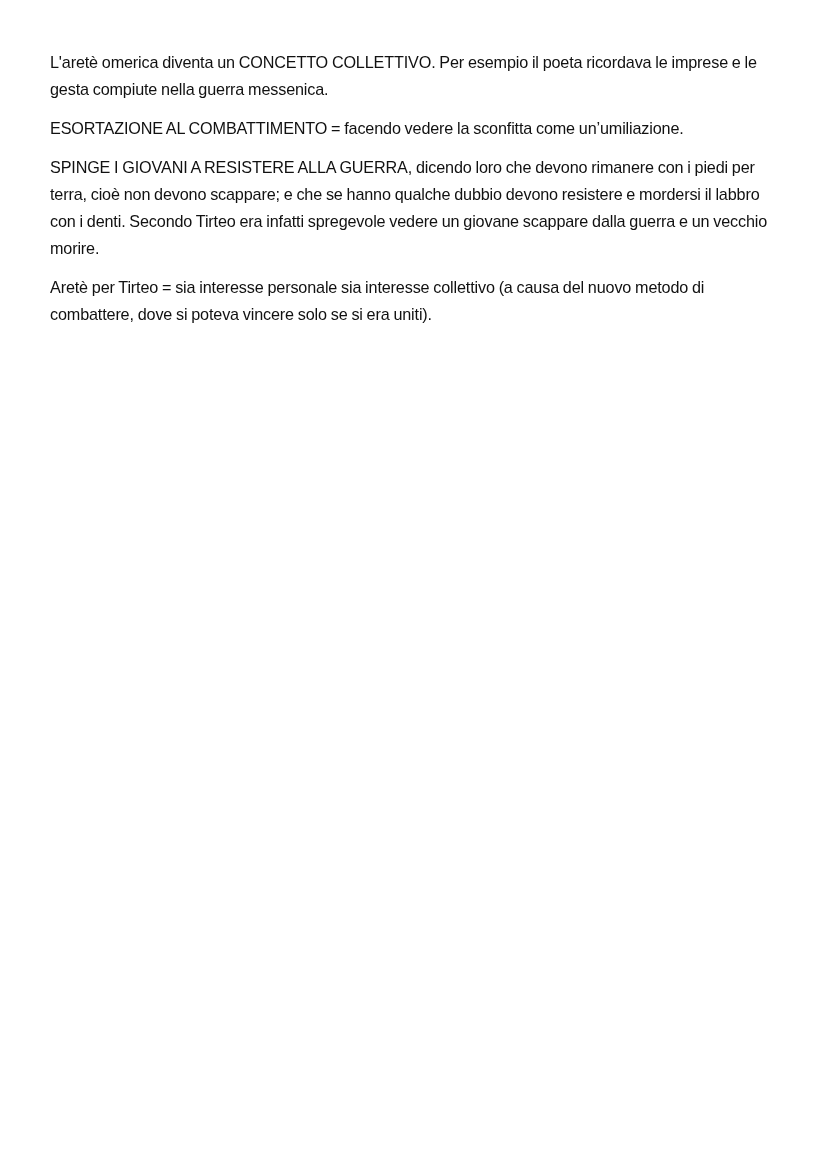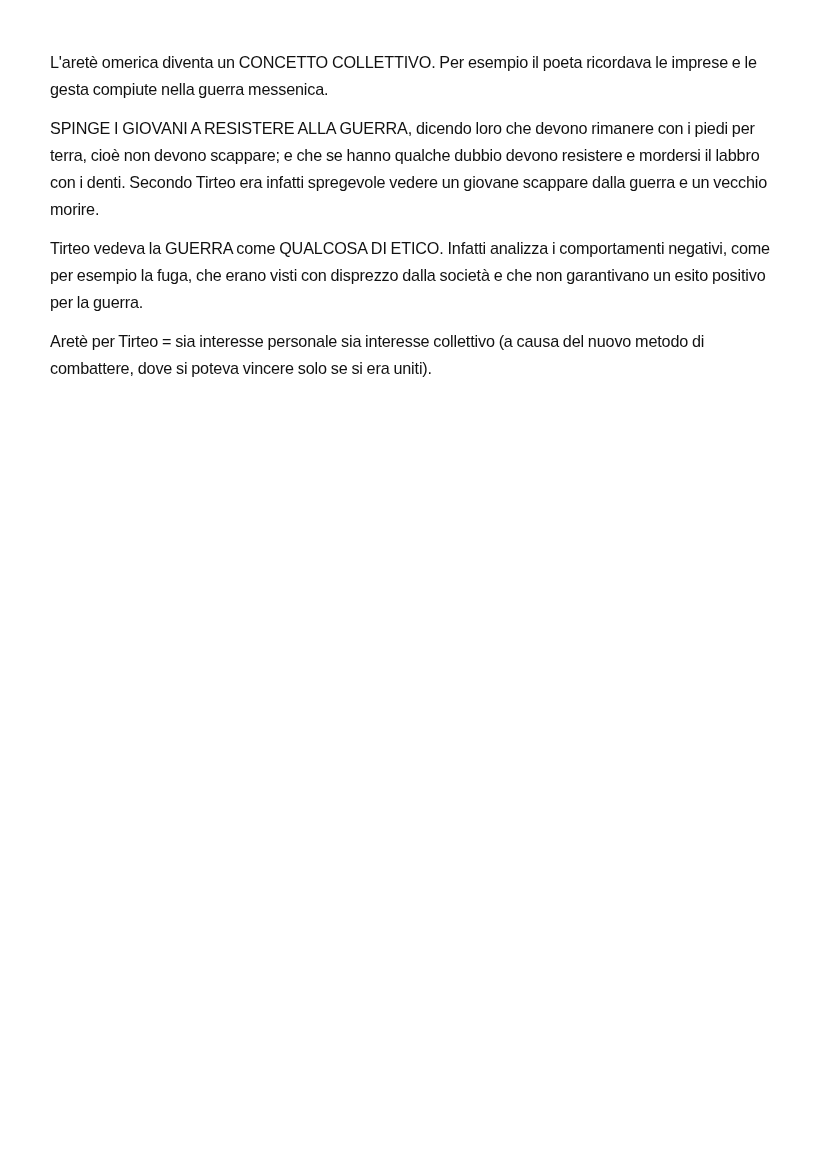--- a/index.html
+++ b/index.html
@@ -28,16 +28,16 @@
   .para {
     margin: 0 4px 12px 0;
     padding: 0;
   }
 </style>
 </head>
 <body>
 
 <div class="page">
   <p class="para">L'aretè omerica diventa un CONCETTO COLLETTIVO. Per esempio il poeta ricordava le imprese e le gesta compiute nella guerra messenica.</p>
+  <p class="para">ESORTAZIONE AL COMBATTIMENTO = facendo vedere la sconfitta come un’umiliazione.</p>
   <p class="para">SPINGE I GIOVANI A RESISTERE ALLA GUERRA, dicendo loro che devono rimanere con i piedi per terra, cioè non devono scappare; e che se hanno qualche dubbio devono resistere e mordersi il labbro con i denti. Secondo Tirteo era infatti spregevole vedere un giovane scappare dalla guerra e un vecchio morire.</p>
-  <p class="para">Tirteo vedeva la GUERRA come QUALCOSA DI ETICO. Infatti analizza i comportamenti negativi, come per esempio la fuga, che erano visti con disprezzo dalla società e che non garantivano un esito positivo per la guerra.</p>
   <p class="para">Aretè per Tirteo = sia interesse personale sia interesse collettivo (a causa del nuovo metodo di combattere, dove si poteva vincere solo se si era uniti).</p>
 </div>
 
 </body></html>

